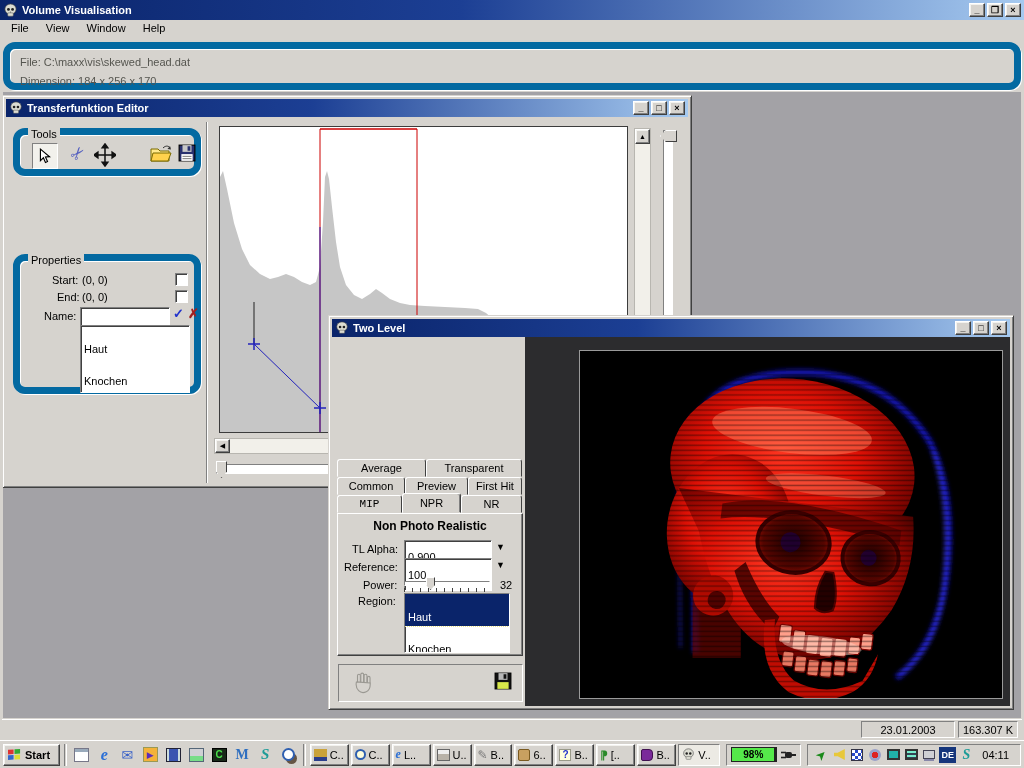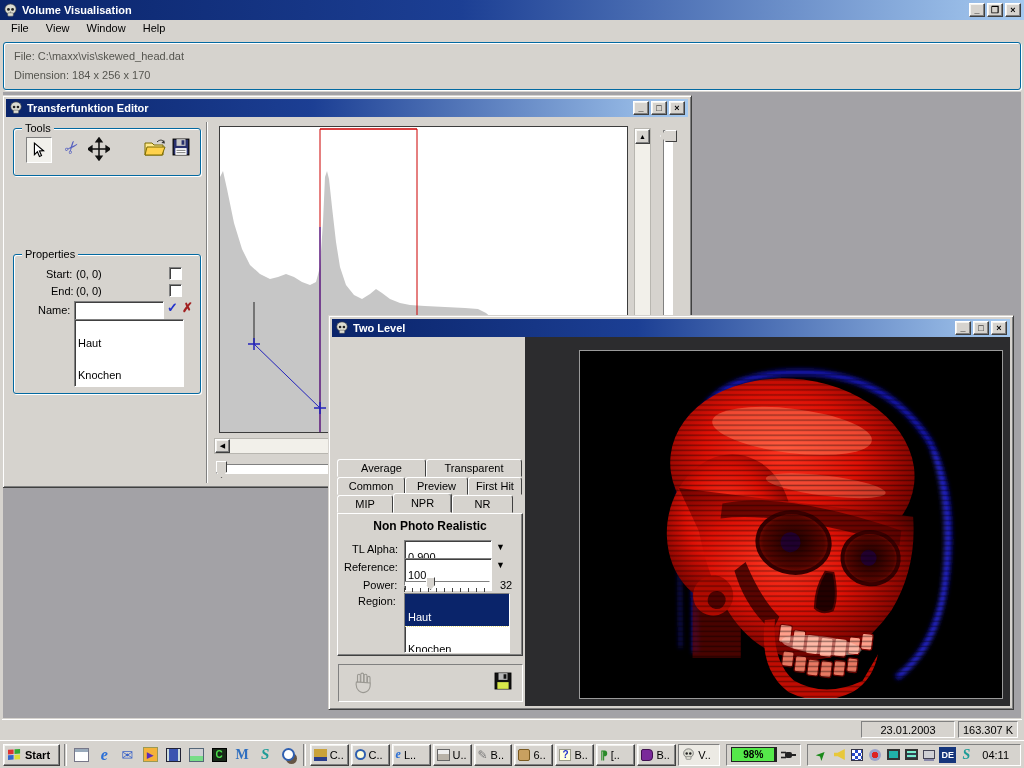--- a/index.html
+++ b/index.html
@@ -1,21 +1,21 @@
 <!DOCTYPE html>
 <html><head>
 <meta charset="utf-8">
 <style>
   *{margin:0;padding:0;box-sizing:border-box;font-family:"Liberation Sans",sans-serif;}
   html,body{width:1024px;height:768px;overflow:hidden;}
   .screen{position:relative;width:1024px;height:768px;background:#404040;font-size:11px;color:#000;}
   .abs{position:absolute;}
   .raised{border:1px solid;border-color:#ffffff #404040 #404040 #ffffff;box-shadow:inset -1px -1px 0 #808080,inset 1px 1px 0 #f3f2ee;}
   .sunken-lite{border:1px solid;border-color:#808080 #ffffff #ffffff #808080;}
-  .etched{border:1px solid #0369a1;box-shadow:inset 1px 1px 0 #ffffff,1px 1px 0 #ffffff;border-radius:3px;}
+  .etched{border:7px solid #0369a1;box-shadow:inset 1px 1px 0 #ffffff,1px 1px 0 #ffffff;border-radius:12px;}
   .titlebar{background:linear-gradient(90deg,#0a246a 0%,#1c3f94 45%,#a6caf0 100%);color:#fff;font-weight:bold;display:flex;align-items:center;gap:4px;padding:0 3px;height:18px;}
   .tb-btns{margin-left:auto;display:flex;gap:2px;}
   .tb-btn{width:16px;height:14px;background:#d6d3ce;display:flex;align-items:center;justify-content:center;font-size:9px;font-weight:bold;color:#000;line-height:1;}
   .window{background:#d6d3ce;border:1px solid;border-color:#d6d3ce #404040 #404040 #d6d3ce;box-shadow:inset 1px 1px 0 #fff,inset -1px -1px 0 #808080,inset 2px 2px 0 #d6d3ce;}
   .legend{position:absolute;top:-7px;left:8px;background:#d6d3ce;padding:0 3px;line-height:12px;}
   .input{background:#fff;border:1px solid;border-color:#808080 #fff #fff #808080;box-shadow:inset 1px 1px 0 #404040;padding:1px 3px;height:33px;font-size:11px;}
   .checkbox{width:13px;height:13px;background:#fff;border:1px solid;border-color:#808080 #fff #fff #808080;box-shadow:inset 1px 1px 0 #404040;}
   .listbox{background:#fff;border:1px solid;border-color:#808080 #fff #fff #808080;box-shadow:inset 1px 1px 0 #404040;overflow:hidden;}
   .listbox .item{padding:16px 3px;height:14px;line-height:14px;}
   .listbox .item.sel{background:#0a246a;color:#fff;outline:1px dotted #f0e68c;}
@@ -288,21 +288,21 @@
           <div style="display:flex;">
             <span class="tab" style="width:89px;">Average</span>
             <span class="tab" style="width:96px;">Transparent</span>
           </div>
           <div style="display:flex;">
             <span class="tab" style="width:68px;">Common</span>
             <span class="tab" style="width:63px;">Preview</span>
             <span class="tab" style="width:54px;">First Hit</span>
           </div>
           <div style="display:flex;">
-            <span class="tab" style="width:56px;">MIP</span>
+            <span class="tab" style="width:65px;font-family:Liberation Mono, monospace;">MIP</span>
             <span class="tab active" style="width:59px;background:#d6d3ce;">NPR</span>
             <span class="tab" style="width:61px;">NR</span>
           </div>
         </div>
 
         <div class="abs" style="left:8px;top:197px;width:186px;height:143px;border:1px solid;border-color:#fff #404040 #404040 #fff;box-shadow:inset -1px -1px 0 #808080;background:#d6d3ce;">
           <div style="text-align:center;font-weight:bold;font-size:12px;padding-top:5px;">Non Photo Realistic</div>
           <span class="abs" style="left:14px;top:29px;">TL Alpha:</span>
           <input class="abs input" style="left: 66px; top: 26px; width: 88px;" value="0,900">
           <span class="abs" style="left:158px;top:28px;font-size:9px;">▼</span>

